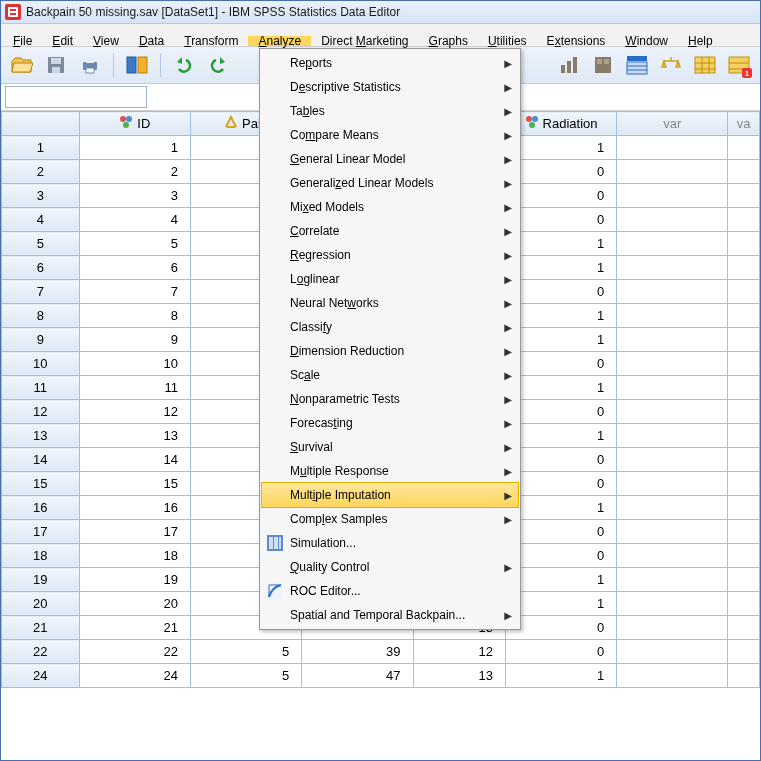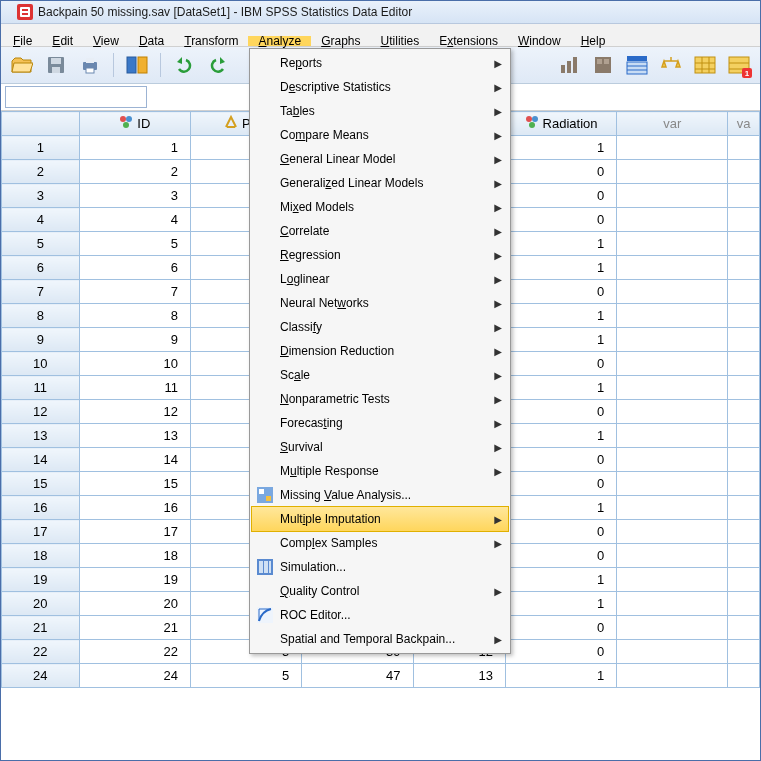--- a/index.html
+++ b/index.html
@@ -10,21 +10,21 @@
     --grid-border:#a0c0e0;
     --header-bg:#e8eff8;
     --header-grad1:#f0f6fc;
     --header-grad2:#dce8f4;
     --row-header-bg:#e8eff8;
     --accent-blue:#0b4da2;
   }
   html,body{margin:0;padding:0;font-family:Tahoma,Arial,sans-serif;font-size:12px;color:#000;background:#fff;}
   .app{width:761px;height:761px;position:relative;border:1px solid var(--blue-border);box-sizing:border-box;overflow:hidden;background:#fff;}
   
-  .titlebar{height:22px;background:linear-gradient(#e9f1fb,#d6e4f5);display:flex;align-items:center;padding-left:16px;border-bottom:1px solid #b8c8de;}
+  .titlebar{height:22px;background:linear-gradient(#e9f1fb,#d6e4f5);display:flex;align-items:center;padding-left:4px;border-bottom:1px solid #b8c8de;}
   .titlebar .appicon{width:16px;height:16px;margin-right:5px;}
   .titlebar .title{font-size:12px;color:#1a1a1a;}
   
   .menubar{height:22px;background:#f2f2f2;border-bottom:1px solid #d0d0d0;display:flex;align-items:stretch;padding:0 2px;}
   .menubar .mitem{padding:0 10px;display:flex;align-items:center;cursor:default;margin-top:12px;}
   .menubar .mitem.open{background:var(--highlight);}
   .menubar .mitem span{position:relative;}
   .menubar .mitem .ul{text-decoration:underline;}
   
   .toolbar{height:36px;background:linear-gradient(#edf3fb,#dfe9f6);border-bottom:1px solid #bcd;display:flex;align-items:center;padding:0 6px;gap:4px;}
@@ -40,21 +40,21 @@
   th,td{border:1px solid var(--grid-border);height:24px;box-sizing:border-box;font-size:13px;}
   thead th{background:linear-gradient(var(--header-grad1),var(--header-grad2));font-weight:normal;position:relative;}
   thead th .hdr{display:flex;align-items:center;justify-content:center;gap:4px;}
   tbody th.rowhdr{background:linear-gradient(var(--header-grad1),var(--header-grad2));text-align:center;font-weight:normal;width:74px;}
   td{text-align:right;padding-right:12px;}
   .corner{width:74px;background:linear-gradient(var(--header-grad1),var(--header-grad2));}
   .colw{width:106px;margin-left:20px;}
   .colmid{width:88px;}
   .var{color:#888;}
   
-  .dropdown{position:absolute;top:47px;left:248px;width:256px;background:var(--menu-bg);border:1px solid var(--menu-border);box-shadow:2px 2px 4px rgba(0,0,0,.25);padding:2px;z-index:100;}
+  .dropdown{position:absolute;top:47px;left:258px;width:256px;background:var(--menu-bg);border:1px solid var(--menu-border);box-shadow:2px 2px 4px rgba(0,0,0,.25);padding:2px;z-index:100;}
   .dropdown .ditem{height:24px;display:flex;align-items:center;padding-left:28px;padding-right:6px;position:relative;cursor:default;}
   .dropdown .ditem.hl{background:linear-gradient(#ffe79b,var(--highlight));border:1px solid #e0b000;margin:-1px;border-radius:0;}
   .dropdown .ditem .arrow{margin-left:auto;font-size:10px;color:#333;}
   .dropdown .diticon{position:absolute;left:4px;width:18px;height:18px;display:flex;align-items:center;justify-content:center;}
   .dropdown .ul{text-decoration:underline;}
   
   .svgicon{display:block;}
 </style>
 </head>
 <body>
@@ -82,20 +82,23 @@
         <span><span class="ul">V</span>iew</span>
       </div>
       <div class="mitem">
         <span><span class="ul">D</span>ata</span>
       </div>
       <div class="mitem">
         <span><span class="ul">T</span>ransform</span>
       </div>
       <div class="mitem open">
         <span><span class="ul">A</span>nalyze</span>
+      </div>
+      <div class="mitem">
+        <span>Direct <span class="ul">M</span>arketing</span>
       </div>
       <div class="mitem">
         <span><span class="ul">G</span>raphs</span>
       </div>
       <div class="mitem">
         <span><span class="ul">U</span>tilities</span>
       </div>
       <div class="mitem">
         <span>E<span class="ul">x</span>tensions</span>
       </div>
@@ -556,30 +559,20 @@
         <span class="arrow">▶</span>
       </div>
       <div class="ditem">
         <span><span class="ul">S</span>urvival</span>
         <span class="arrow">▶</span>
       </div>
       <div class="ditem">
         <span>M<span class="ul">u</span>ltiple Response</span>
         <span class="arrow">▶</span>
       </div>
-      <div class="ditem">
-        <span class="diticon">
-          <svg width="16" height="16" viewBox="0 0 16 16">
-            <rect width="16" height="16" fill="#7aa8e0"></rect>
-            <rect x="2" y="2" width="5" height="5" fill="#fff"></rect>
-            <rect x="9" y="9" width="5" height="5" fill="#f4c040"></rect>
-          </svg>
-        </span>
-        <span>Missing <span class="ul">V</span>alue Analysis...</span>
-      </div>
       <div class="ditem hl">
         <span>Mult<span class="ul">i</span>ple Imputation</span>
         <span class="arrow">▶</span>
       </div>
       <div class="ditem">
         <span>Comp<span class="ul">l</span>ex Samples</span>
         <span class="arrow">▶</span>
       </div>
       <div class="ditem">
         <span class="diticon">

